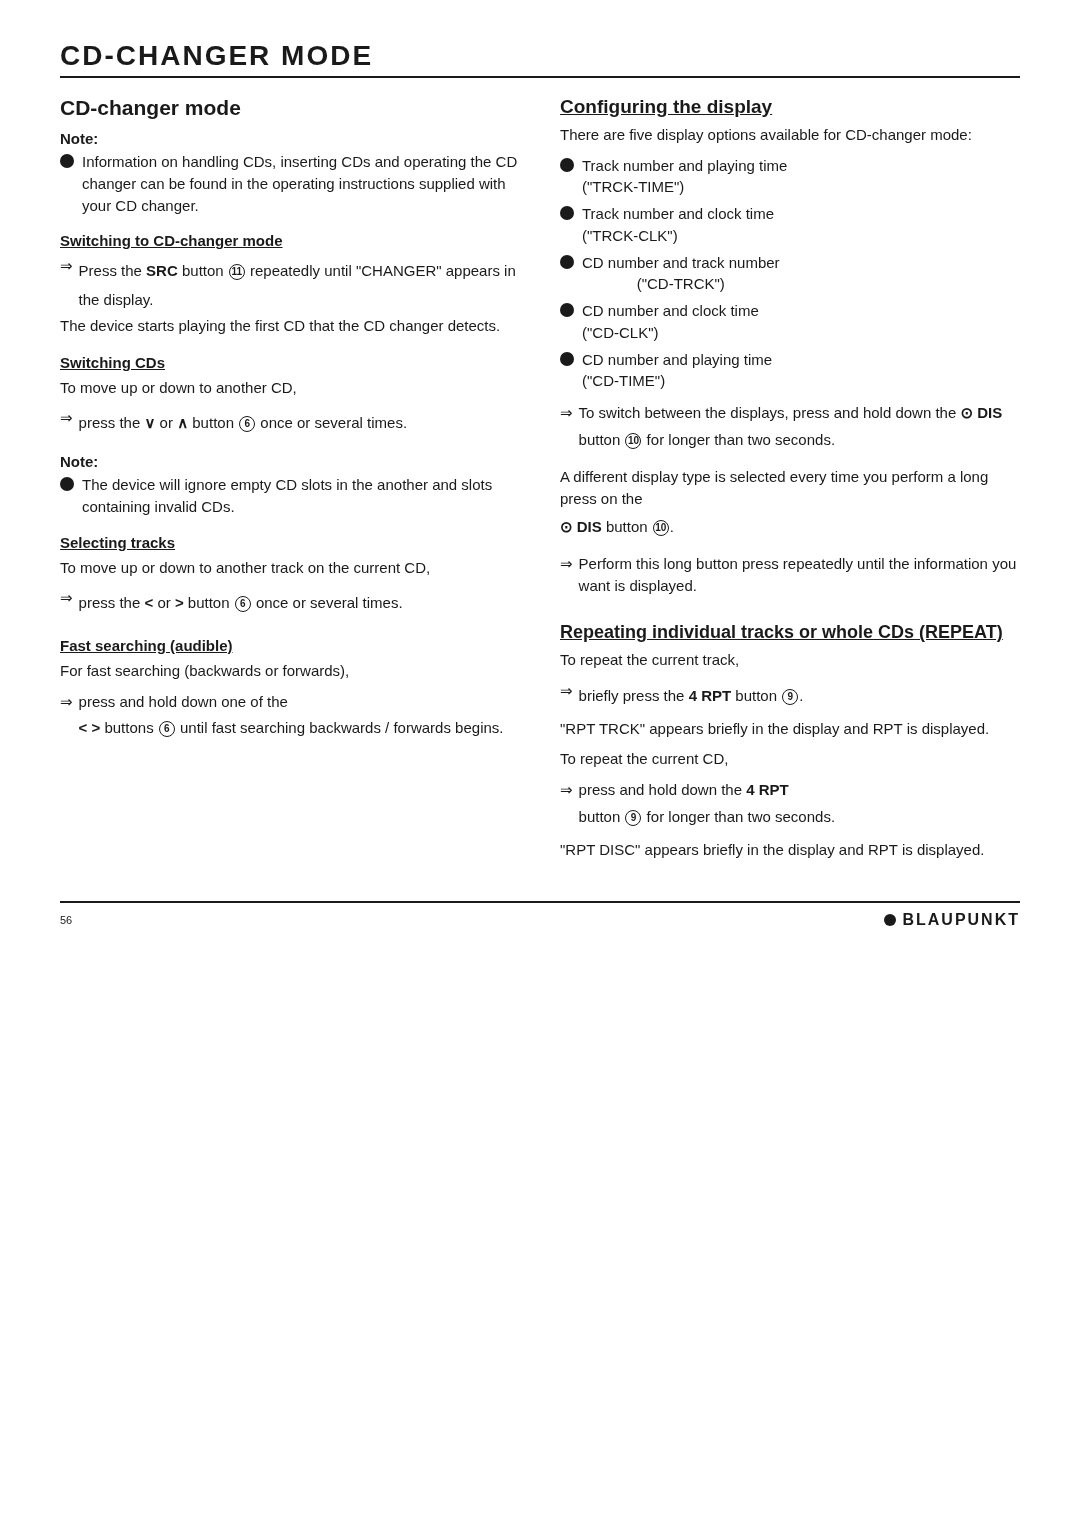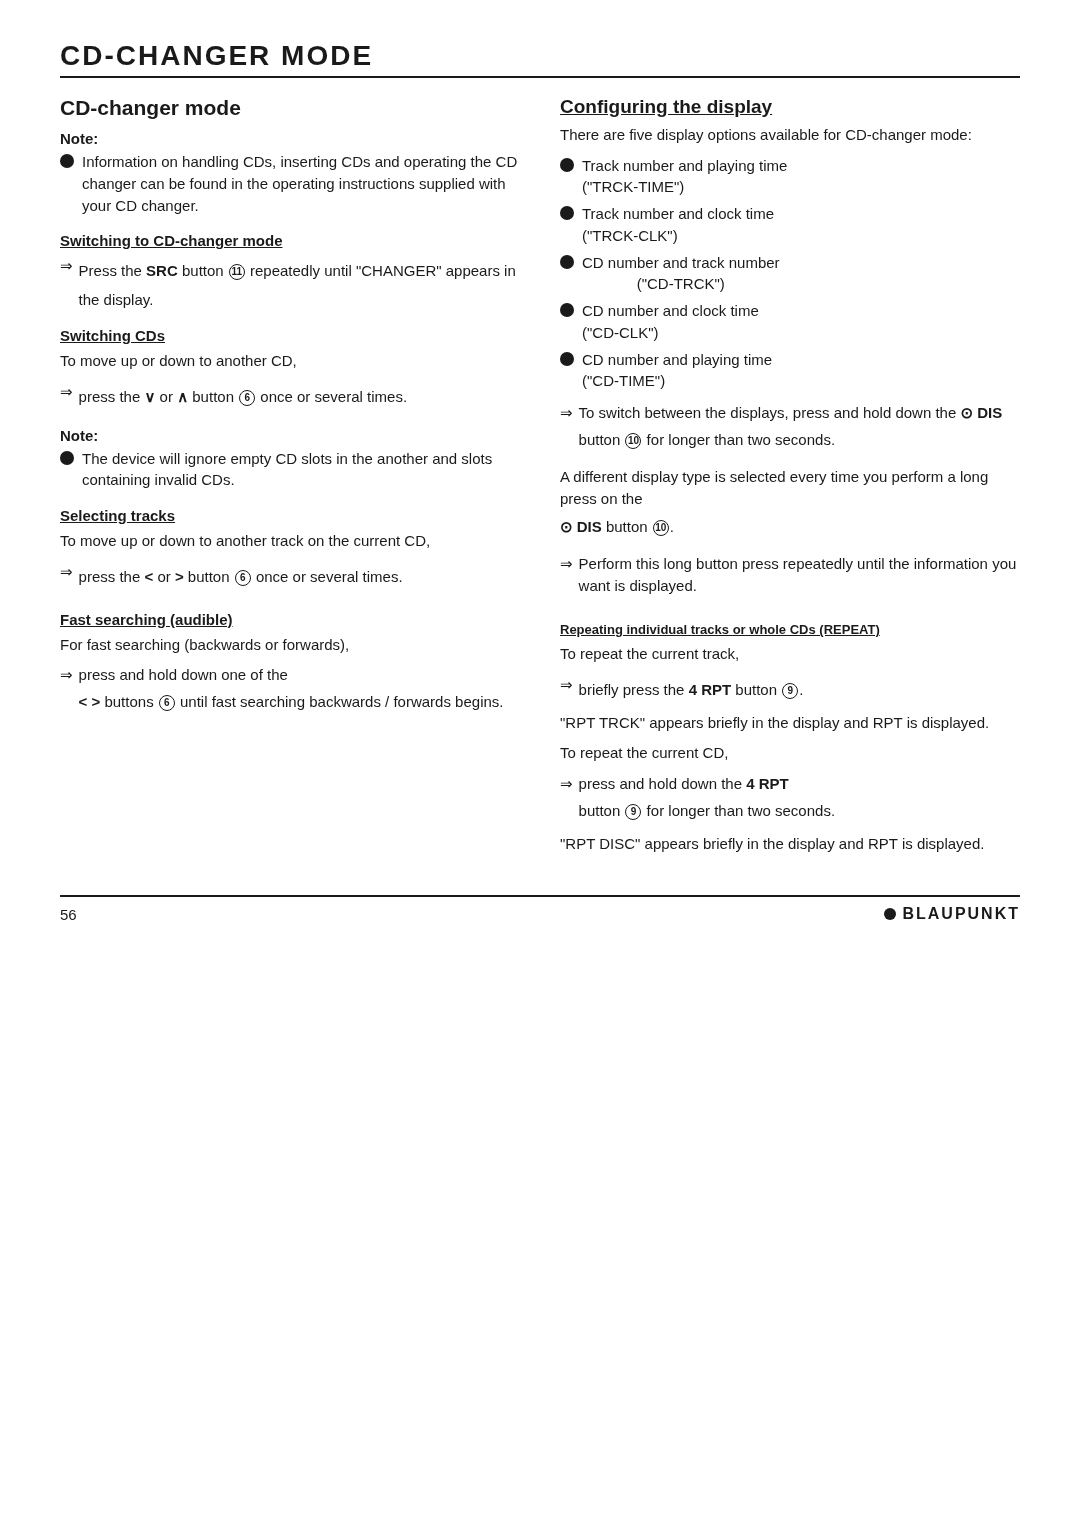--- a/index.html
+++ b/index.html
@@ -108,21 +108,21 @@
     .bold { font-weight: 700; }
     .footer-bar {
       display: flex;
       align-items: center;
       justify-content: space-between;
       border-top: 2px solid #1a1a1a;
       margin-top: 32px;
       padding-top: 8px;
     }
     .footer-page {
-      font-size: 15px;
+      font-size: 11px;
     }
     .footer-brand {
       display: flex;
       align-items: center;
       gap: 6px;
       font-weight: 900;
       font-size: 16px;
       letter-spacing: 2px;
     }
     .brand-dot {
@@ -150,20 +150,21 @@
         <span class="bullet-dot"></span>
         <span>Information on handling CDs, inserting CDs and operating the CD changer can be found in the operating instructions supplied with your CD changer.</span>
       </li>
     </ul>
 
     <div class="subsection-title">Switching to CD-changer mode</div>
     <div class="arrow-item">
       <span class="arrow-symbol">⇒</span>
       <span>Press the <span class="bold">SRC</span> button <span class="circled">11</span> repeatedly until "CHANGER" appears in the display.</span>
     </div>
+    <p>The device starts playing the first CD that the CD changer detects.</p>
 
     <div class="subsection-title">Switching CDs</div>
     <p>To move up or down to another CD,</p>
     <div class="arrow-item">
       <span class="arrow-symbol">⇒</span>
       <span>press the <span class="bold">∨</span> or <span class="bold">∧</span> button <span class="circled">6</span> once or several times.</span>
     </div>
 
     <div class="note-label" style="margin-top:12px;">Note:</div>
     <ul class="bullet-list">
@@ -220,21 +221,21 @@
       <span>To switch between the displays, press and hold down the <span class="bold">⊙ DIS</span> button <span class="circled">10</span> for longer than two seconds.</span>
     </div>
 
     <p style="margin-top:8px;">A different display type is selected every time you perform a long press on the<br><span class="bold">⊙ DIS</span> button <span class="circled">10</span>.</p>
 
     <div class="arrow-item">
       <span class="arrow-symbol">⇒</span>
       <span>Perform this long button press repeatedly until the information you want is displayed.</span>
     </div>
 
-    <div class="subsection-title" style="font-size:13px; margin-top:26px;text-decoration:underline;">Repeating individual tracks or whole CDs (REPEAT)</div>
+    <div class="subsection-title" style="font-size:18px; margin-top:26px;text-decoration:underline;">Repeating individual tracks or whole CDs (REPEAT)</div>
     <p>To repeat the current track,</p>
     <div class="arrow-item">
       <span class="arrow-symbol">⇒</span>
       <span>briefly press the <span class="bold">4 RPT</span> button <span class="circled">9</span>.</span>
     </div>
     <p>"RPT TRCK" appears briefly in the display and RPT is displayed.</p>
     <p>To repeat the current CD,</p>
     <div class="arrow-item">
       <span class="arrow-symbol">⇒</span>
       <span>press and hold down the <span class="bold">4 RPT</span><br>button <span class="circled">9</span> for longer than two seconds.</span>

